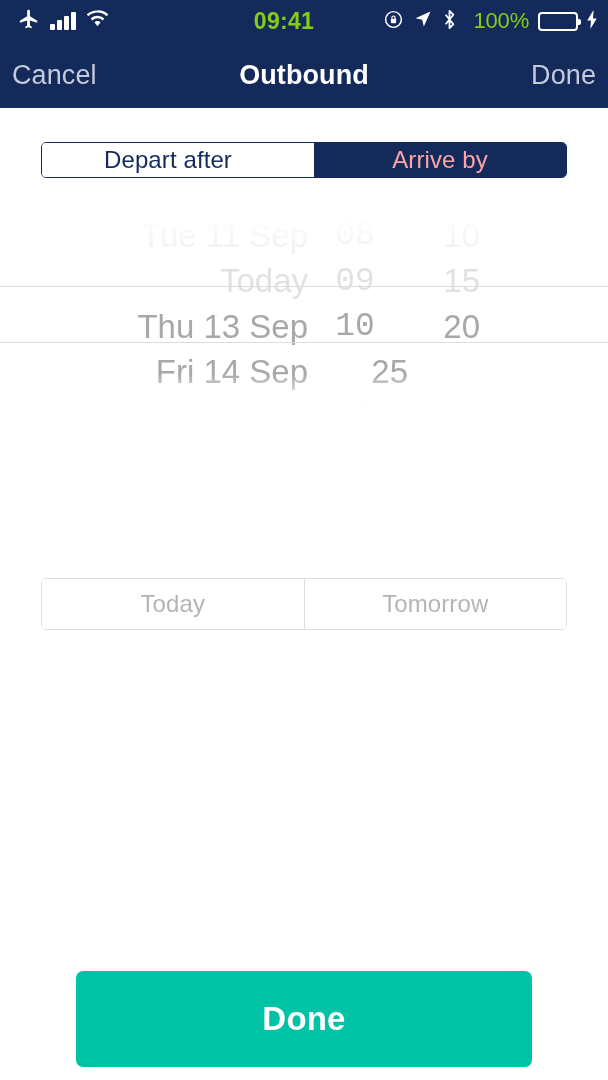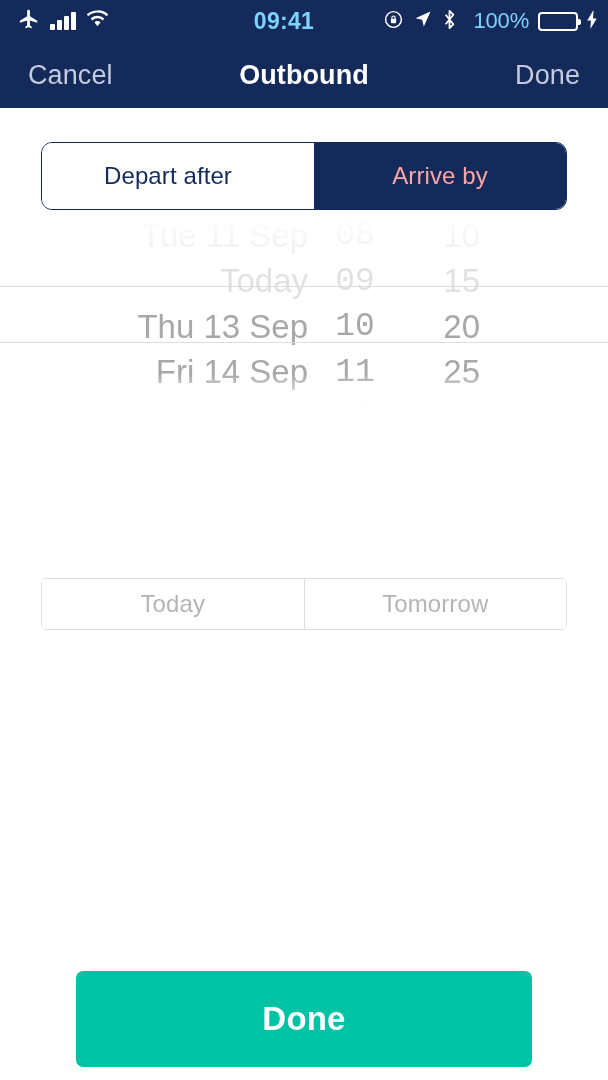--- a/index.html
+++ b/index.html
@@ -21,21 +21,21 @@
 
   
   .status-bar {
     position: absolute;
     top: 0; left: 0;
     width: 608px;
     height: 42px;
     background: #132A5B;
     display: flex;
     align-items: center;
-    color: #7dd3fc;
+    color: #84cc16;
   }
   .status-left {
     display: flex;
     align-items: center;
     gap: 10px;
     padding-left: 18px;
     width: 200px;
   }
   .status-center {
     flex: 1;
@@ -103,21 +103,21 @@
   
   .nav-bar {
     position: absolute;
     top: 42px; left: 0;
     width: 608px;
     height: 66px;
     background: #132A5B;
     display: flex;
     align-items: center;
     justify-content: space-between;
-    padding: 0 28px;
+    padding: 0 12px;
   }
   .nav-btn {
     font-size: 27px;
     color: #C3CBDC;
     letter-spacing: 0.1px;
     cursor: pointer;
     white-space: nowrap;
   }
   .nav-title {
     font-size: 27px;
@@ -138,23 +138,23 @@
     height: 972px;
     background: #ffffff;
   }
 
   
   .segmented {
     position: absolute;
     top: 34px;
     left: 41px;
     width: 526px;
-    height: 68px;
+    height: 36px;
     border: 1.5px solid #132A5B;
-    border-radius: 11px;
+    border-radius: 5px;
     display: flex;
     overflow: hidden;
   }
   .seg {
     flex: 1;
     display: flex;
     align-items: center;
     justify-content: center;
     font-size: 24px;
     color: #132A5B;
@@ -372,21 +372,20 @@
         </div>
 
         <div class="prow">
           <span class="c-date">Thu 13 Sep</span>
           <span class="c-hour">10</span>
           <span class="c-min">20</span>
         </div>
 
         <div class="prow">
           <span class="c-date">Fri 14 Sep</span>
-          <span class="c-hour">11</span>
           <span class="c-min">25</span>
         </div>
 
         <div class="prow selected">
           <span class="c-date">Sat 15 Sep</span>
           <span class="c-hour">12</span>
           <span class="c-min">30</span>
         </div>
 
       </div>

